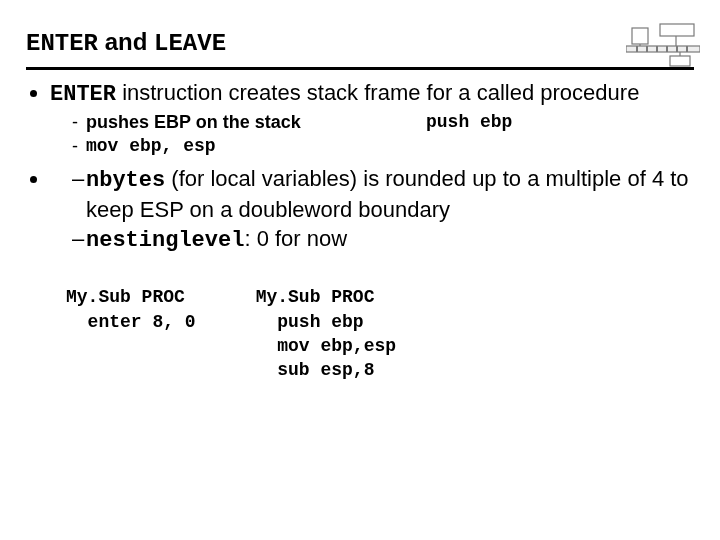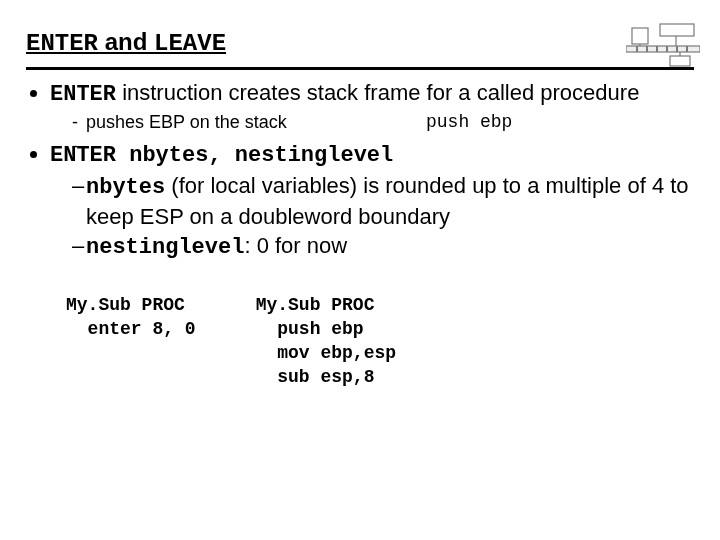--- a/index.html
+++ b/index.html
@@ -7,32 +7,32 @@
     width: 720px;
     height: 540px;
     background: #fff;
     font-family: Verdana, Geneva, sans-serif;
     color: #000;
     box-sizing: border-box;
     padding: 28px 26px 10px 26px;
     position: relative;
   }
   .mono { font-family: "Courier New", Courier, monospace; font-weight: bold; }
-  .title { font-size: 24px; font-weight: bold; text-decoration: underline; }
+  .title { font-size: 24px; font-weight: bold; }
   .title .mono { font-weight: bold; }
   .rule { border: none; border-top: 3.1px solid #000; margin: 10px 0 10px 0; }
   ul.top { list-style: disc; padding-left: 24px; margin: 6px 0 16px 0; }
   ul.top > li { font-size: 22px; line-height: 1.22; margin-bottom: 4px; }
   ul.sub { list-style: none; padding-left: 22px; margin: 2px 0 6px 0; }
   ul.sub > li { font-size: 18px; line-height: 1.32; position: relative; padding-left: 14px; }
   ul.sub > li::before { content: "-"; position: absolute; left: 0; top: 0; }
   ul.sub2 { list-style: none; padding-left: 22px; margin: 2px 0 6px 0; }
   ul.sub2 > li { font-size: 22px; line-height: 1.32; position: relative; padding-left: 14px; }
   ul.sub2 > li::before { content: "\2013"; position: absolute; left: 0; top: 0; }
-  .row { display: flex; }
+  .row { display: flex; font-weight: bold; }
   .row .left { flex: 0 0 340px; }
   .row .right { flex: 1; font-family: "Courier New", Courier, monospace; font-size: 18px; }
   .codecols { display: flex; margin-top: 30px; padding-left: 40px; gap: 60px; font-size: 18px; }
   .codecols .col { white-space: pre; font-family: "Courier New", Courier, monospace; font-weight: bold; line-height: 1.35; }
   .diagram { position: absolute; top: 22px; right: 20px; }
   .diagram svg { display: block; }
   li .mono { font-weight: bold; }
 </style>
 </head>
 <body>
@@ -66,26 +66,26 @@
     <span class="mono">ENTER</span><span> instruction creates stack frame for a called procedure</span>
     <ul class="sub">
       <li>
         <div class="row">
           <div class="left">pushes EBP on the stack</div>
           <div class="right">push ebp</div>
         </div>
       </li>
       <li>
         <div class="row">
+          <div class="right">mov ebp, esp</div>
         </div>
       </li>
     </ul>
   </li>
   <li>
-    <span class="mono">ENTER nbytes, nestinglevel</span>
     <ul class="sub2">
       <li>
         <span class="mono">nbytes</span><span> (for local variables) is rounded up to a multiple of 4 to keep ESP on a doubleword boundary</span>
       </li>
       <li>
         <span class="mono">nestinglevel</span><span>: 0 for now</span>
       </li>
     </ul>
   </li>
 </ul>

